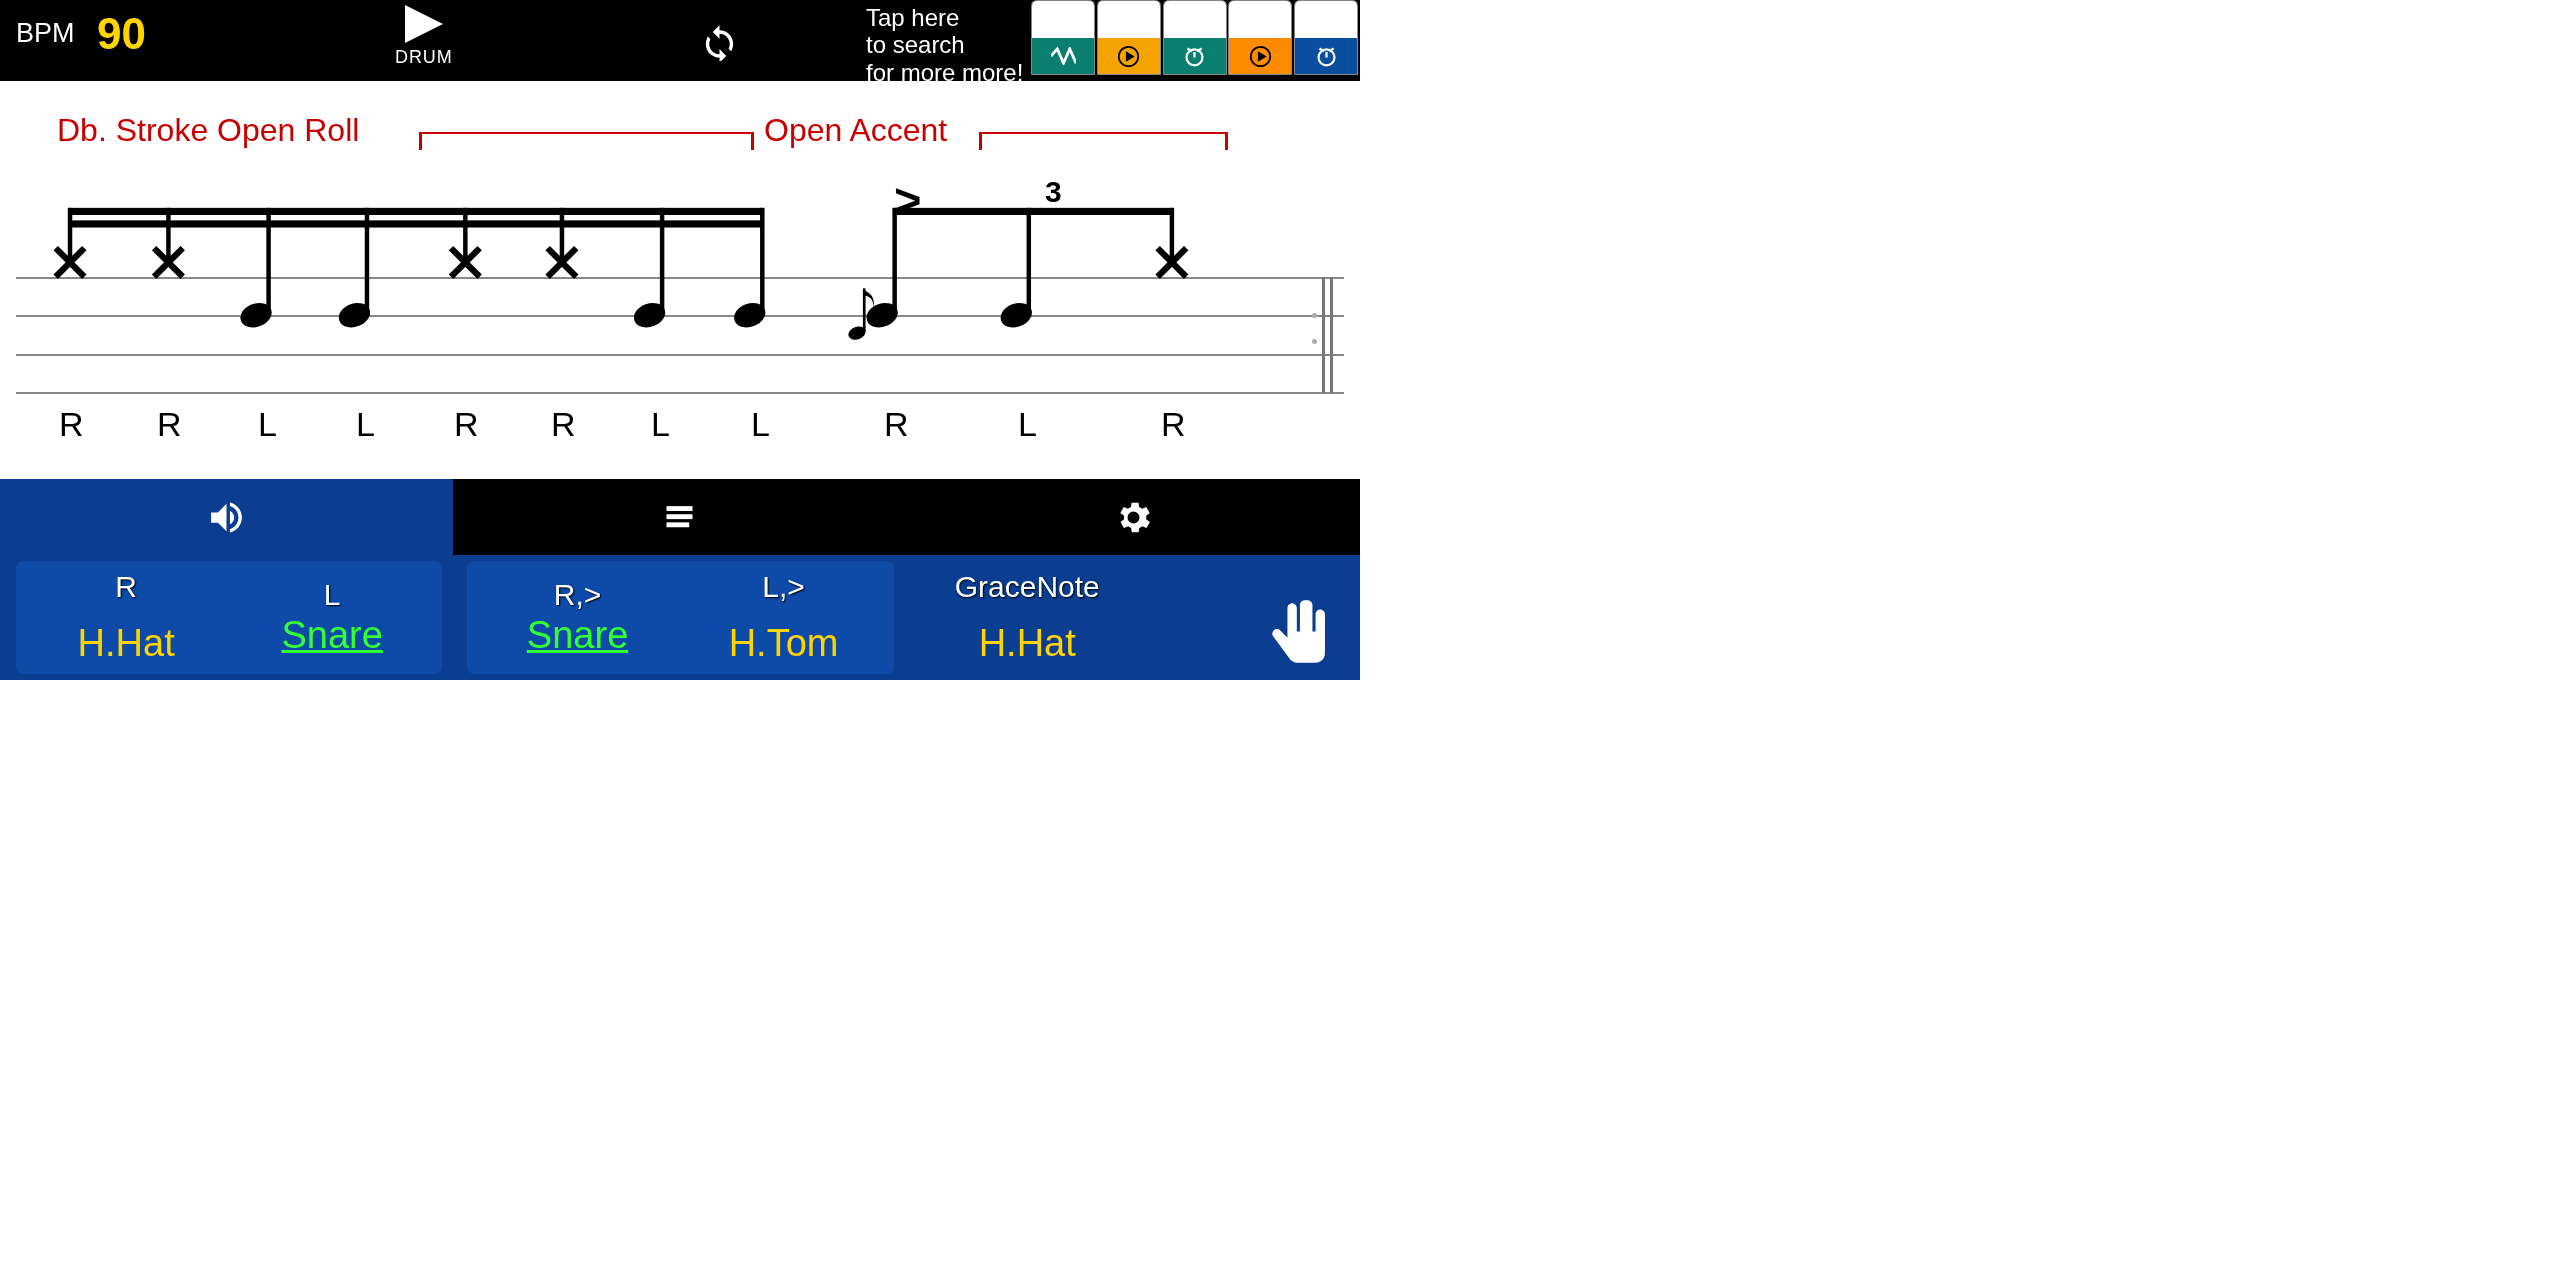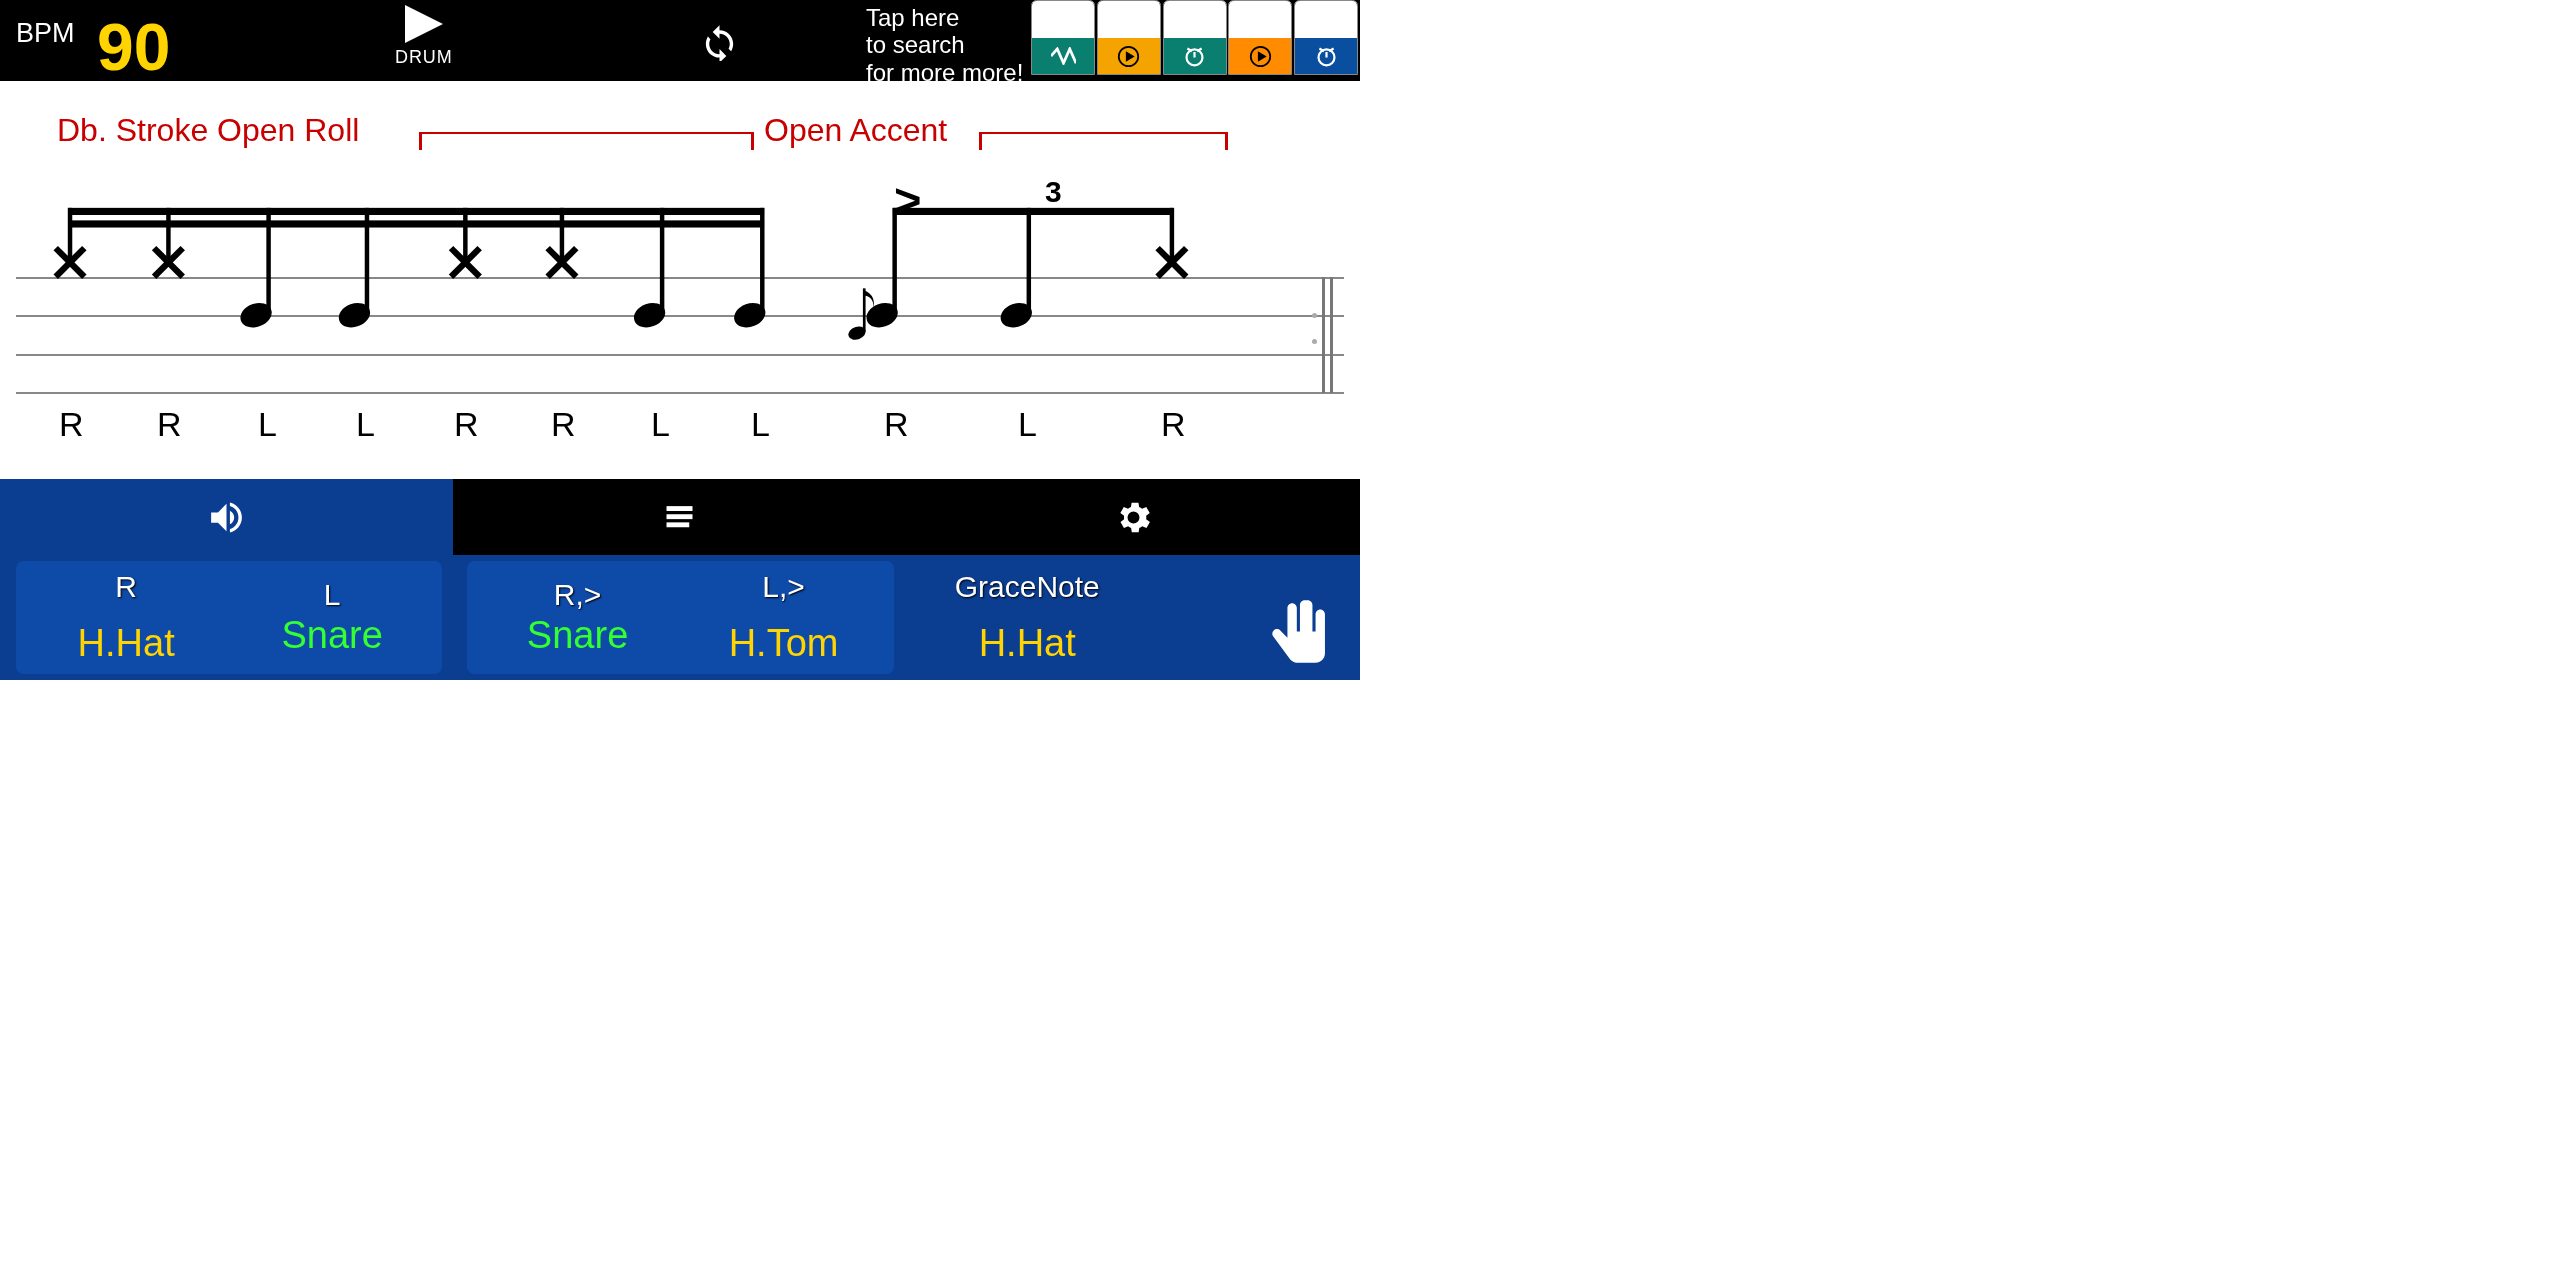--- a/index.html
+++ b/index.html
@@ -1,21 +1,21 @@
 <!DOCTYPE html>
 <html style="font-size:14.3px"><head>
 <meta charset="utf-8">
 <style>
   * { margin:0; padding:0; box-sizing:border-box; }
   body { width:1360px; height:680px; background:#fff; font-family:Arial,Helvetica,sans-serif; overflow:hidden; position:relative; }
 
   
   .topbar { position:absolute; top:0; left:0; right:0; height:81px; background:#000; color:#fff; display:flex; align-items:center; }
   .bpm-label { position:absolute; left:16px; top:1.8px; font-size:27px;margin-top:16px; }
-  .bpm-value { position:absolute; left:97px; top:9px; font-size:66px; font-weight:bold; color:#ffd400;text-align:center; }
+  .bpm-value { position:absolute; left:97px; top:9px; font-size:44px; font-weight:bold; color:#ffd400;text-align:center; }
   .play-wrap { position:absolute; left:395px; top:5.4px; text-align:center; }
   .play-tri { width:0; height:0; border-left:38px solid #fff; border-top:19.7px solid transparent; border-bottom:19.7px solid transparent; margin:0 auto 0; }
   .play-label { font-size:18px; letter-spacing:0.9px; margin-top:3.6px; }
   .loop-icon { position:absolute; left:699px; top:19.7px; }
   .ad-text { position:absolute; left:866px; top:3.6px; font-size:24px; line-height:1.15; }
   .app-tiles { position:absolute; right:1.8px; top:0; display:flex; gap:1.8px; }
   .tile { width:64px; height:75px; border-radius:5.4px 5.4px 0 0; display:flex; flex-direction:column; border:0.9px solid #888; overflow:hidden; }
   .tile-top { flex:1; background:#fff; display:flex; align-items:center; justify-content:center; }
   .tile-bot { height:36px; display:flex; align-items:center; justify-content:center; }
   .bg-teal{background:#0a7f70;} .bg-amber{background:#f5a300;} .bg-teal2{background:#0a7f70;} .bg-orange{background:#ff8c00;} .bg-blue{background:#0a4ea0;}
@@ -38,21 +38,21 @@
   .tab { flex:1; display:flex; align-items:center; justify-content:center; }
   .tab-active { background:#0b3d91; }
   .tab-inactive { background:#000; }
 
   
   .panel { position:absolute; left:0; top:555px; right:0; bottom:0; background:#0b3d91; display:flex; align-items:center; gap:9px; padding:9px 16px; }
   .cell { background:#0e4aa8; border-radius:7.2px; padding:5.4px 9px; text-align:center; display:flex; flex-direction:column; justify-content:center; }
   .cell-plain { text-align:center; }
   .cell-lbl { font-size:30px; color:#fff; text-shadow:0.9px 0.9px 1.8px #000; }
   .cell-val { font-size:38px; margin-top:1.8px; }
-  .c-yellow{color:#ffd400;margin-top:18px;} .c-green{color:#33ff33;}
+  .c-yellow{color:#ffd400;margin-top:18px;} .c-green{color:#33ff33;text-decoration:underline;}
   .hand-wrap{ position:absolute; right:21.5px; bottom:5.4px;}
 </style>
 </head>
 <body>
 
 <div class="topbar">
   <div class="bpm-label">BPM</div>
   <div class="bpm-value">90</div>
   <div class="play-wrap">
     <div class="play-tri"></div>

